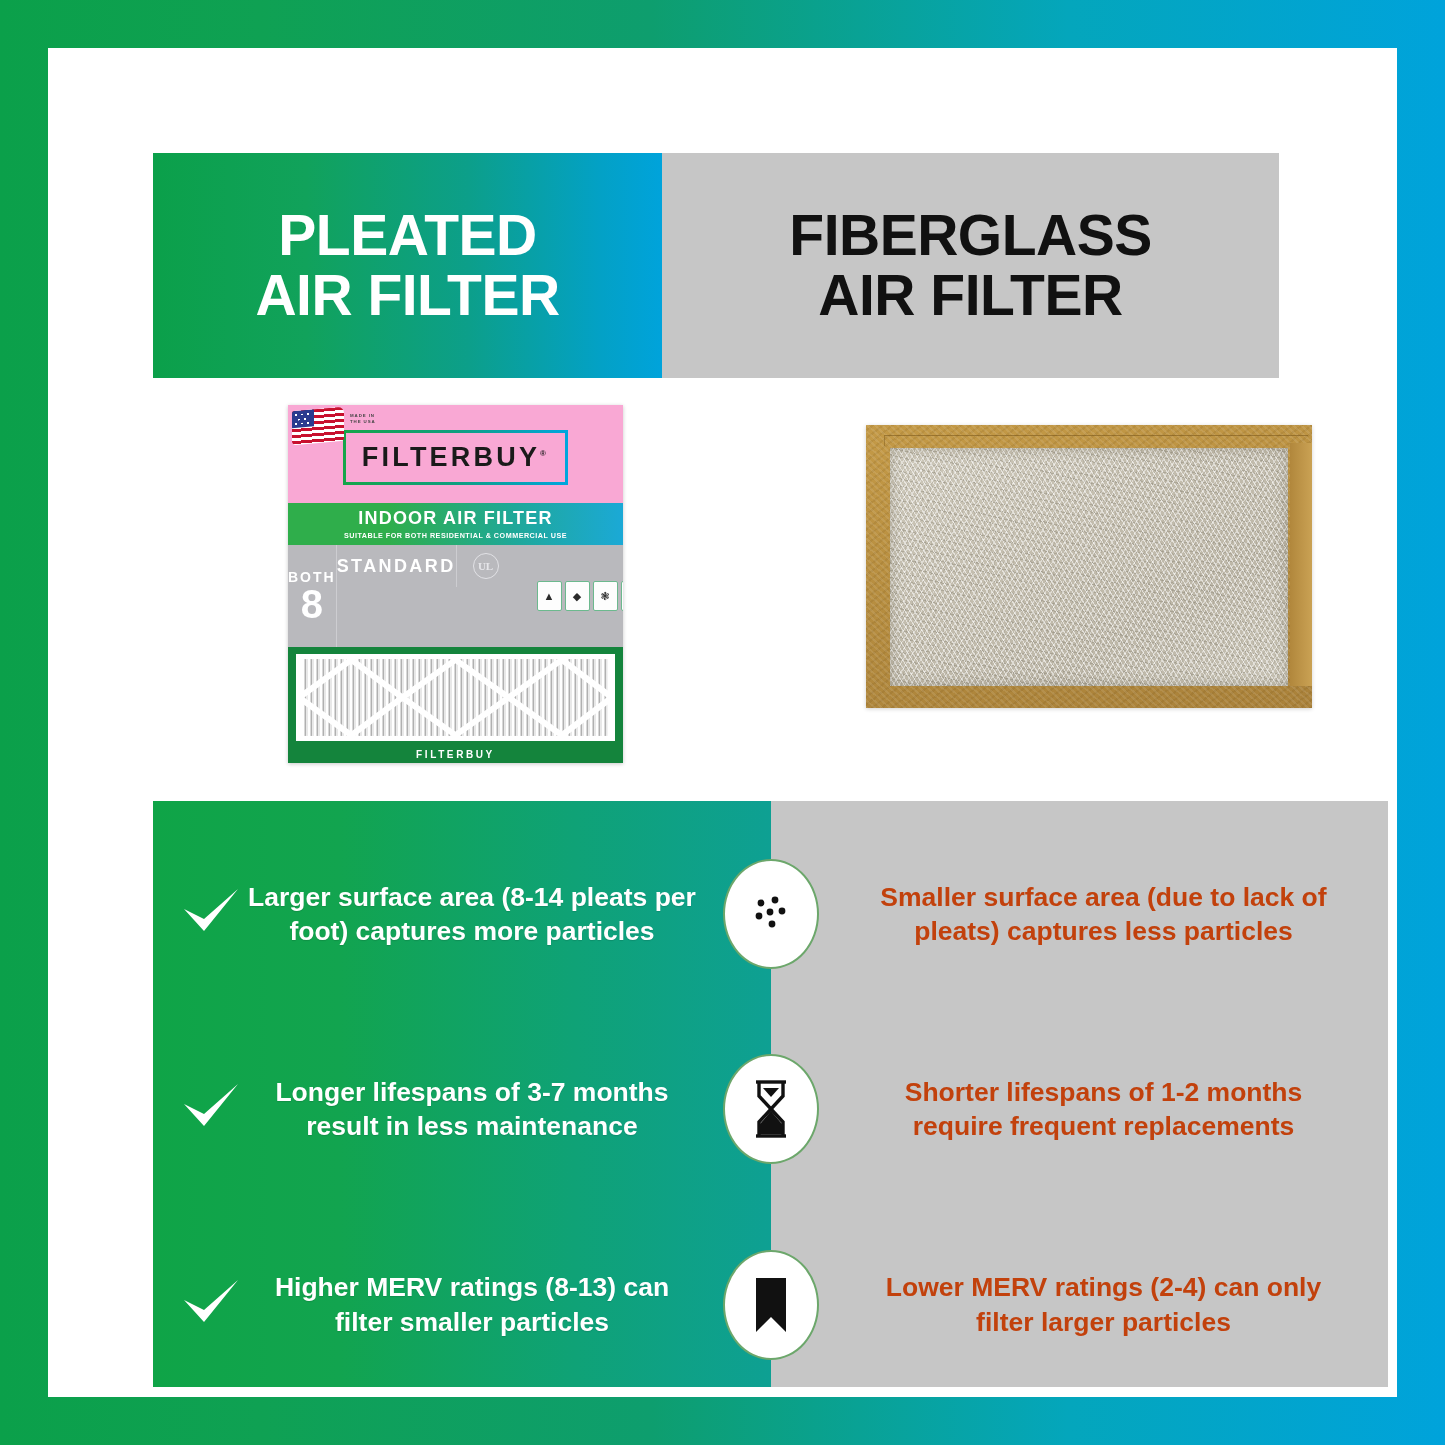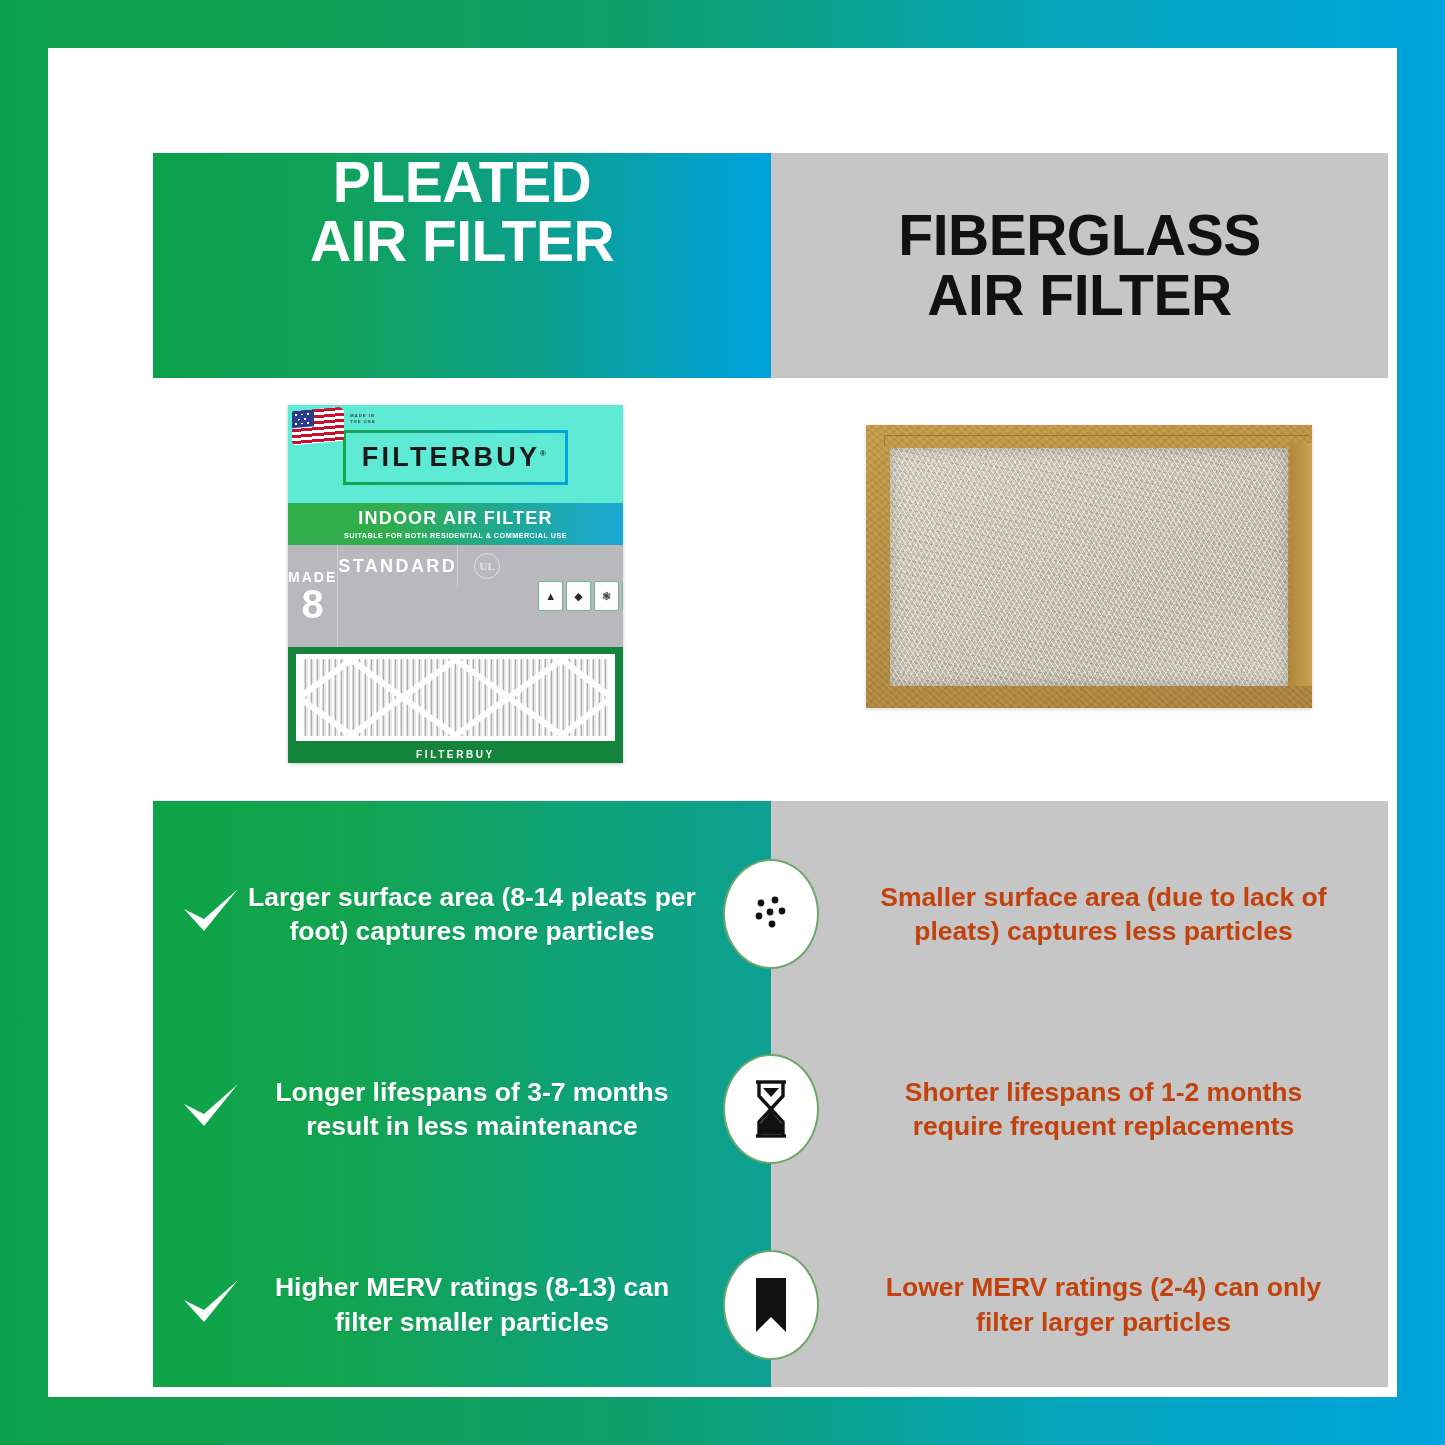--- a/index.html
+++ b/index.html
@@ -30,23 +30,23 @@
     width: 1235px; height: 1234px;
   }
 
   
   .header-band {
     position: absolute; left: 0; top: 0;
     width: 1235px; height: 225px;
     display: flex;
   }
   .hdr-left {
-    width: 618px; height: 100%;
+    width: 509px; height: 100%;
     background: linear-gradient(90deg, #0BA04A 0%, #11A25B 30%, #0C9F8A 62%, #03A1C6 88%, #00A3DB 100%);
-    display: flex; justify-content: center;
+    display: flex; align-items: center; justify-content: center;
   }
   .hdr-right {
     width: 617px; height: 100%;
     background: #c6c6c6;
     display: flex; align-items: center; justify-content: center;
   }
   .hdr-title {
     font-size: 57px;
     font-weight: bold;
     line-height: 1.04;
@@ -71,21 +71,21 @@
   .filterbox {
     position: absolute;
     left: 135px; top: 27px;
     width: 335px; height: 358px;
     background: #ffffff;
     box-shadow: 0 1px 4px rgba(0,0,0,0.22);
     overflow: hidden;
     display: flex; flex-direction: column;
   }
   .fb-top {
-    height: 98px; position: relative; background: #5eead4;
+    height: 98px; position: relative; background: #f9a8d4;
     display: flex; align-items: center; justify-content: center;
   }
   .fb-flag {
     position: absolute; left: 4px; top: 4px;
     width: 52px; height: 34px;
     background:
       repeating-linear-gradient(180deg, #c8102e 0 3px, #ffffff 3px 6px);
     border-radius: 2px 6px 3px 4px;
     transform: skewY(-5deg);
     overflow: hidden;
@@ -330,21 +330,21 @@
               </div>
             </div>
 
             <div class="fb-green-bar">
               <div class="fb-gb-main">INDOOR AIR FILTER</div>
               <div class="fb-gb-sub">SUITABLE FOR BOTH RESIDENTIAL &amp; COMMERCIAL USE</div>
             </div>
 
             <div class="fb-gray">
               <div class="fb-merv">
-                <div class="fb-merv-label">MADE</div>
+                <div class="fb-merv-label">BOTH</div>
                 <div class="fb-merv-num">8</div>
               </div>
               <div class="fb-gray-right">
                 <div class="fb-std-row">
                   <div class="fb-std">STANDARD</div>
                   <div class="fb-ul">
                     <div class="fb-ul-mark">UL</div>
                   </div>
                 </div>
                 <div class="fb-icons">

